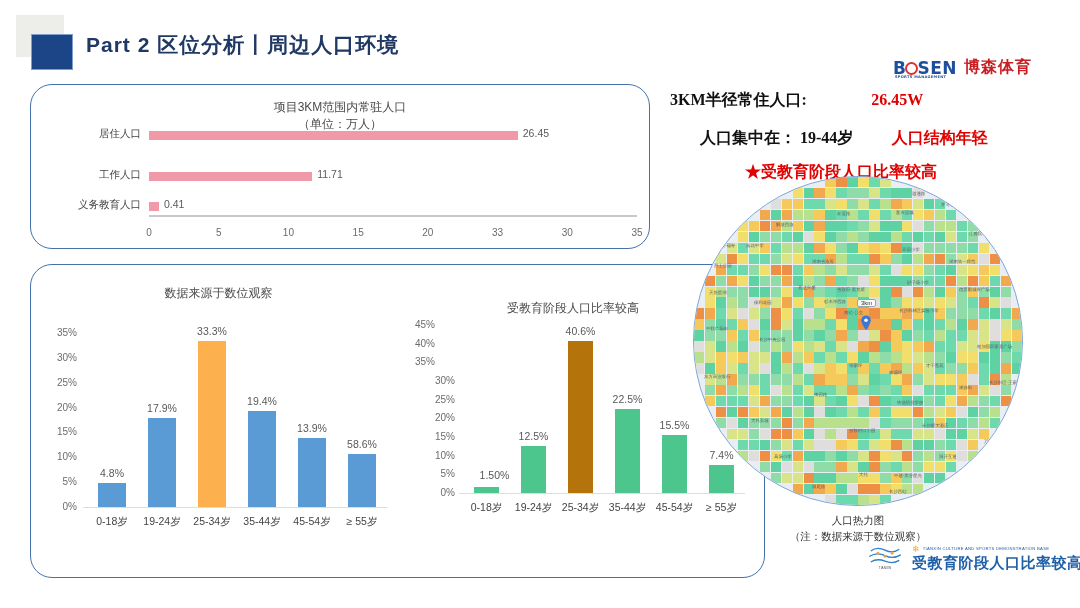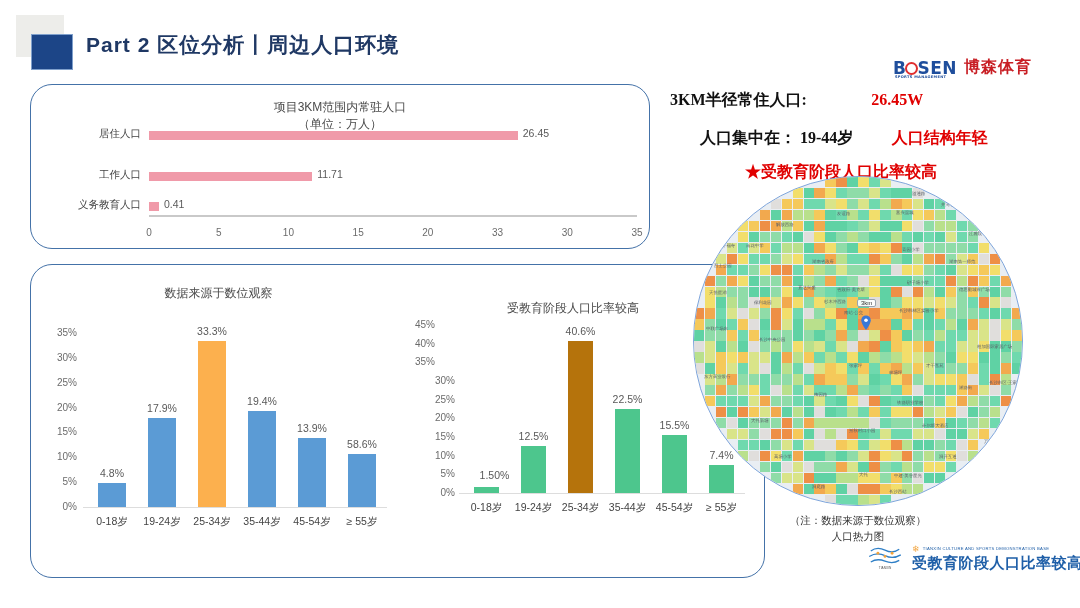--- a/index.html
+++ b/index.html
@@ -1212,22 +1212,22 @@
           <div class="map-label" style="left:118px;top:307px;">洞庭路</div>
         </div>
       <div class="scale-chip">3km</div>
       <svg class="map-pin" viewBox="0 0 24 32">
         <path d="M12 1C6.5 1 2.5 5 2.5 10.4 2.5 17.5 12 30 12 30s9.5-12.5 9.5-19.6C21.5 5 17.5 1 12 1z" fill="#3A78D8"></path>
         <circle cx="12" cy="10.5" r="3.6" fill="#ffffff"></circle>
       </svg>
     </div>
   </div>
   <div class="map-cap">
+    <div>人口热力图</div>
     <div>（注：数据来源于数位观察）</div>
-    <div>人口热力图</div>
   </div>
 
   <div class="foot-logo">
     <svg class="foot-wave" viewBox="0 0 48 38">
       <path d="M6 10 Q14 4 24 9 Q34 14 42 8" stroke="#2F7FC6" stroke-width="1.6" fill="none"></path>
       <path d="M4 17 Q14 11 24 16 Q34 21 44 15" stroke="#2F7FC6" stroke-width="1.6" fill="none"></path>
       <path d="M6 24 Q14 19 24 23 Q34 27 42 22" stroke="#2F7FC6" stroke-width="1.6" fill="none"></path>
       <circle cx="15" cy="13" r="1.8" fill="#F2A33C"></circle>
       <circle cx="24" cy="17" r="1.8" fill="#F2A33C"></circle>
       <circle cx="33" cy="13" r="1.8" fill="#F2A33C"></circle>

